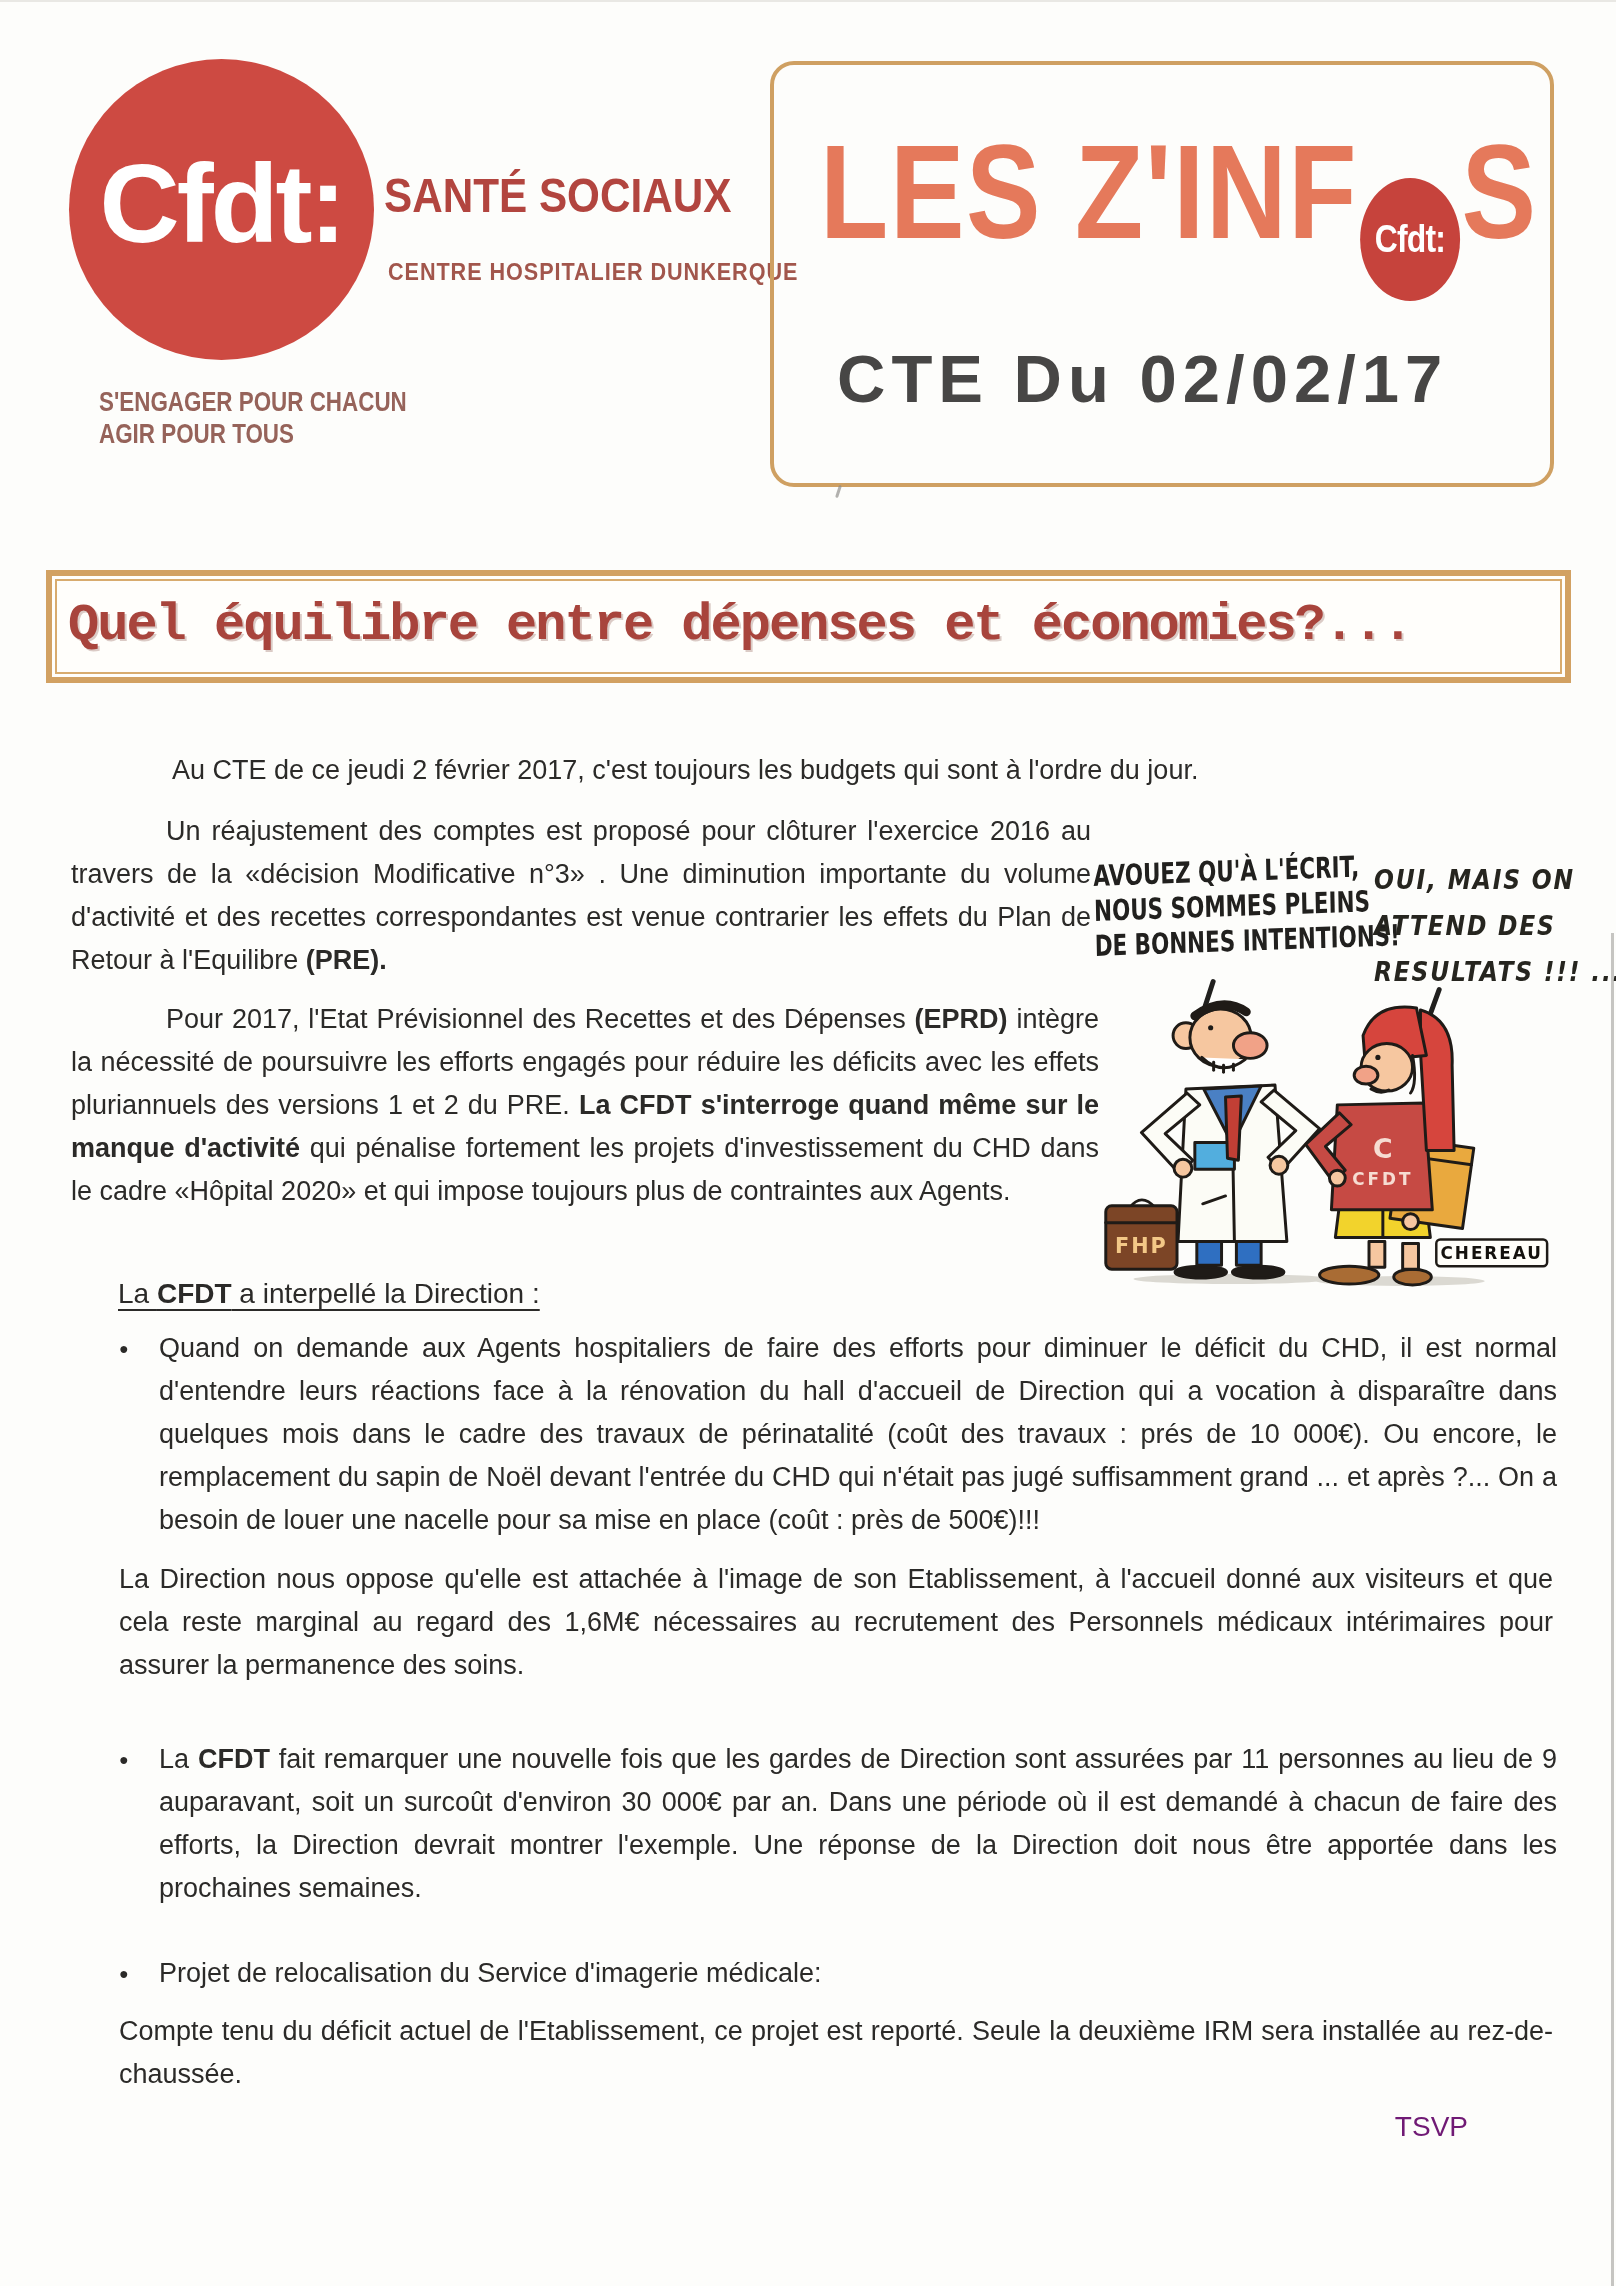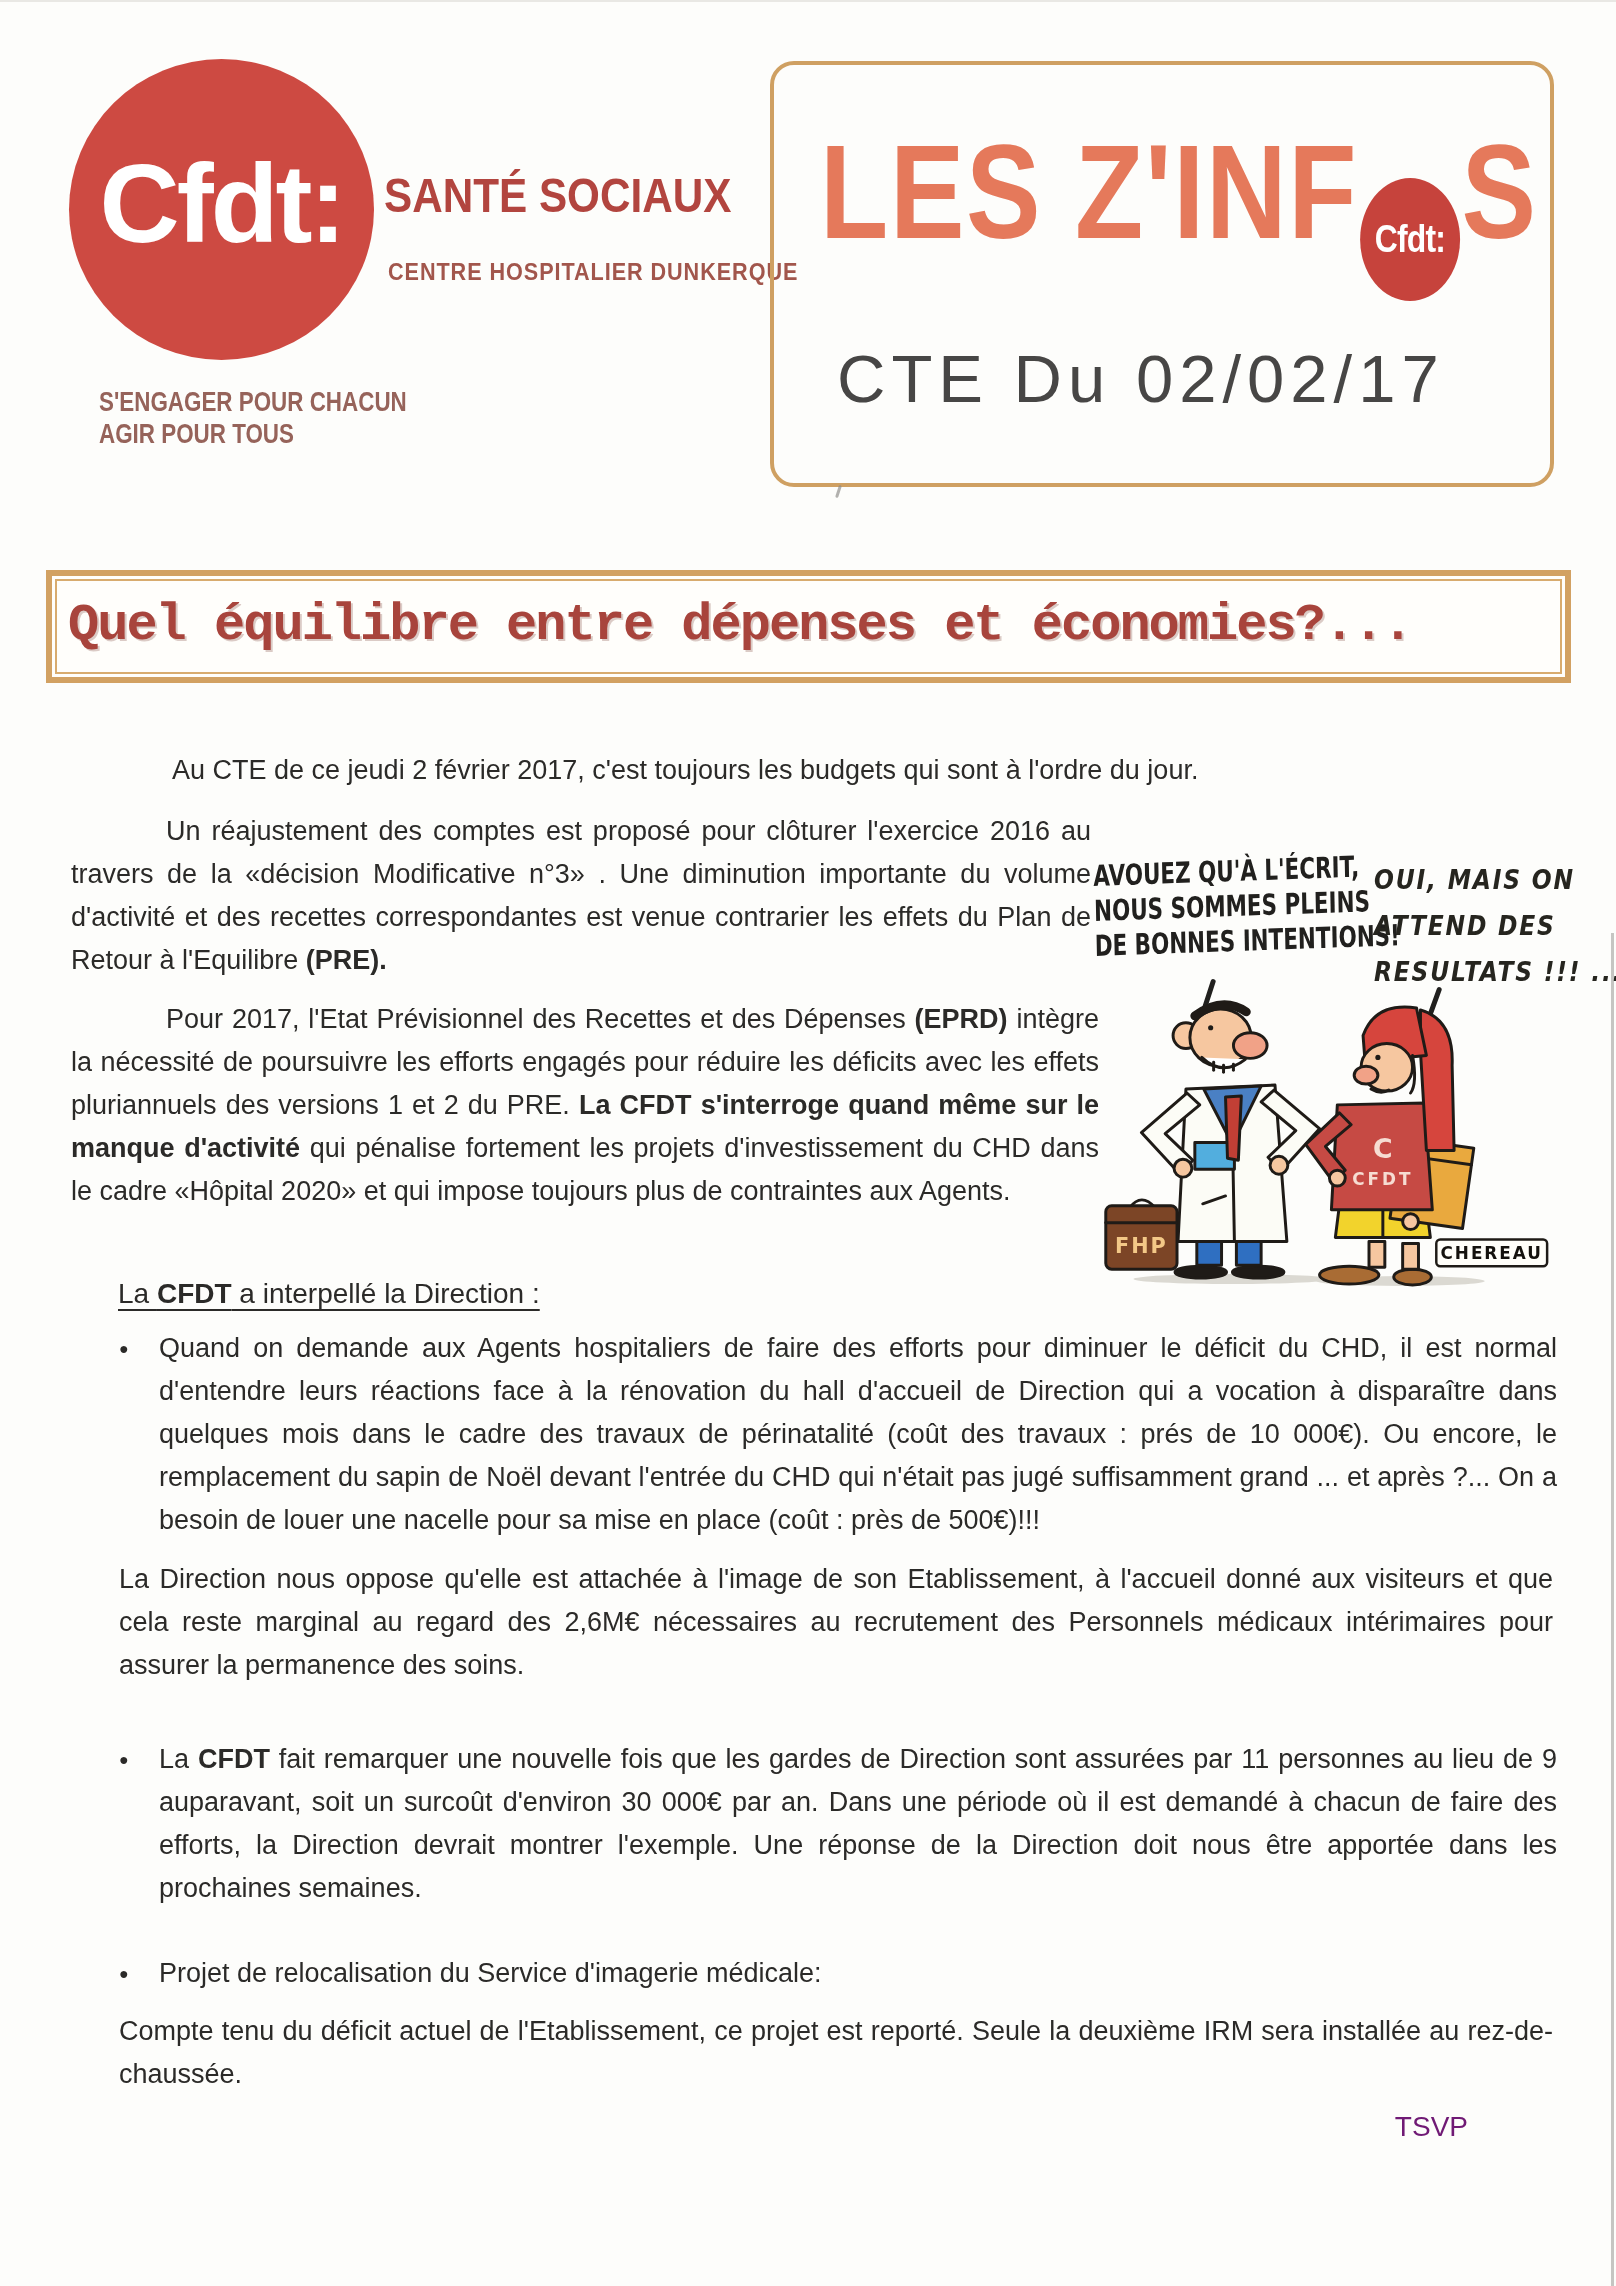--- a/index.html
+++ b/index.html
@@ -42,21 +42,21 @@
     font-size:133px; font-weight:bold; color:#e5795b; letter-spacing:2px;
     transform:scaleX(.84); transform-origin:left top;
   }
   .mini-logo{
     display:inline-flex; width:119px; height:123px; border-radius:50%;
     background:#c6433c; color:#fff; align-items:center; justify-content:center;
     vertical-align:-14px; margin:0 2px;
   }
   .mini-logo span{ font-size:38px; font-weight:bold; letter-spacing:-1px; }
   .masthead-sub{
-    position:absolute; left:63px; top:275px; font-size:67px; font-weight:normal;
+    position:absolute; left:63px; top:275px; font-size:67px; font-weight:bold;
     color:#474645; letter-spacing:6px; white-space:nowrap;
   }
 
   
   .banner{
     left:46px; top:568px; width:1525px; height:113px;
     border:6px solid #d2a162; background:#fffefb;
     box-shadow:inset 0 0 0 3px #fffefb, inset 0 0 0 5px #d8ab6e;
   }
   .banner-text{
@@ -136,21 +136,21 @@
 
   <div class="abs body-text p3"><span>Pour 2017, l'Etat Prévisionnel des Recettes et des Dépenses </span><b>(EPRD)</b><span> intègre la nécessité de poursuivre les efforts engagés pour réduire les déficits avec les effets pluriannuels des versions 1 et 2 du PRE. </span><b>La CFDT s'interroge quand même sur le manque d'activité</b><span> qui pénalise fortement les projets d'investissement du CHD dans le cadre «Hôpital 2020» et qui impose toujours plus de contraintes aux Agents.</span></div>
 
   <div class="abs body-text heading"><span>La </span><b>CFDT</b><span> a interpellé la Direction :</span></div>
 
   <div class="abs body-text bullet b1">
     <span class="dot">●</span>
     <div class="bullet-text">Quand on demande aux Agents hospitaliers de faire des efforts pour diminuer le déficit du CHD, il est normal d'entendre leurs réactions face à la rénovation du hall d'accueil de Direction qui a vocation à disparaître dans quelques mois dans le cadre des travaux de périnatalité (coût des travaux : prés de 10 000€). Ou encore, le remplacement du sapin de Noël devant l'entrée du CHD qui n'était pas jugé suffisamment grand ... et après ?... On a besoin de louer une nacelle pour sa mise en place (coût : près de 500€)!!!</div>
   </div>
 
-  <div class="abs body-text p4">La Direction nous oppose qu'elle est attachée à l'image de son Etablissement, à l'accueil donné aux visiteurs et que cela reste marginal au regard des 2,6M€ nécessaires au recrutement des Personnels médicaux intérimaires pour assurer la permanence des soins.</div>
+  <div class="abs body-text p4">La Direction nous oppose qu'elle est attachée à l'image de son Etablissement, à l'accueil donné aux visiteurs et que cela reste marginal au regard des 1,6M€ nécessaires au recrutement des Personnels médicaux intérimaires pour assurer la permanence des soins.</div>
 
   <div class="abs body-text bullet b2">
     <span class="dot">●</span>
     <div class="bullet-text"><span>La </span><b>CFDT</b><span> fait remarquer une nouvelle fois que les gardes de Direction sont assurées par 11 personnes au lieu de 9 auparavant, soit un surcoût d'environ 30 000€ par an. Dans une période où il est demandé à chacun de faire des efforts, la Direction  devrait montrer l'exemple. Une réponse de la Direction doit nous être apportée dans les prochaines semaines.</span></div>
   </div>
 
   <div class="abs body-text bullet b3">
     <span class="dot">●</span>
     <div class="bullet-text">Projet de relocalisation du Service d'imagerie médicale:</div>
   </div>

